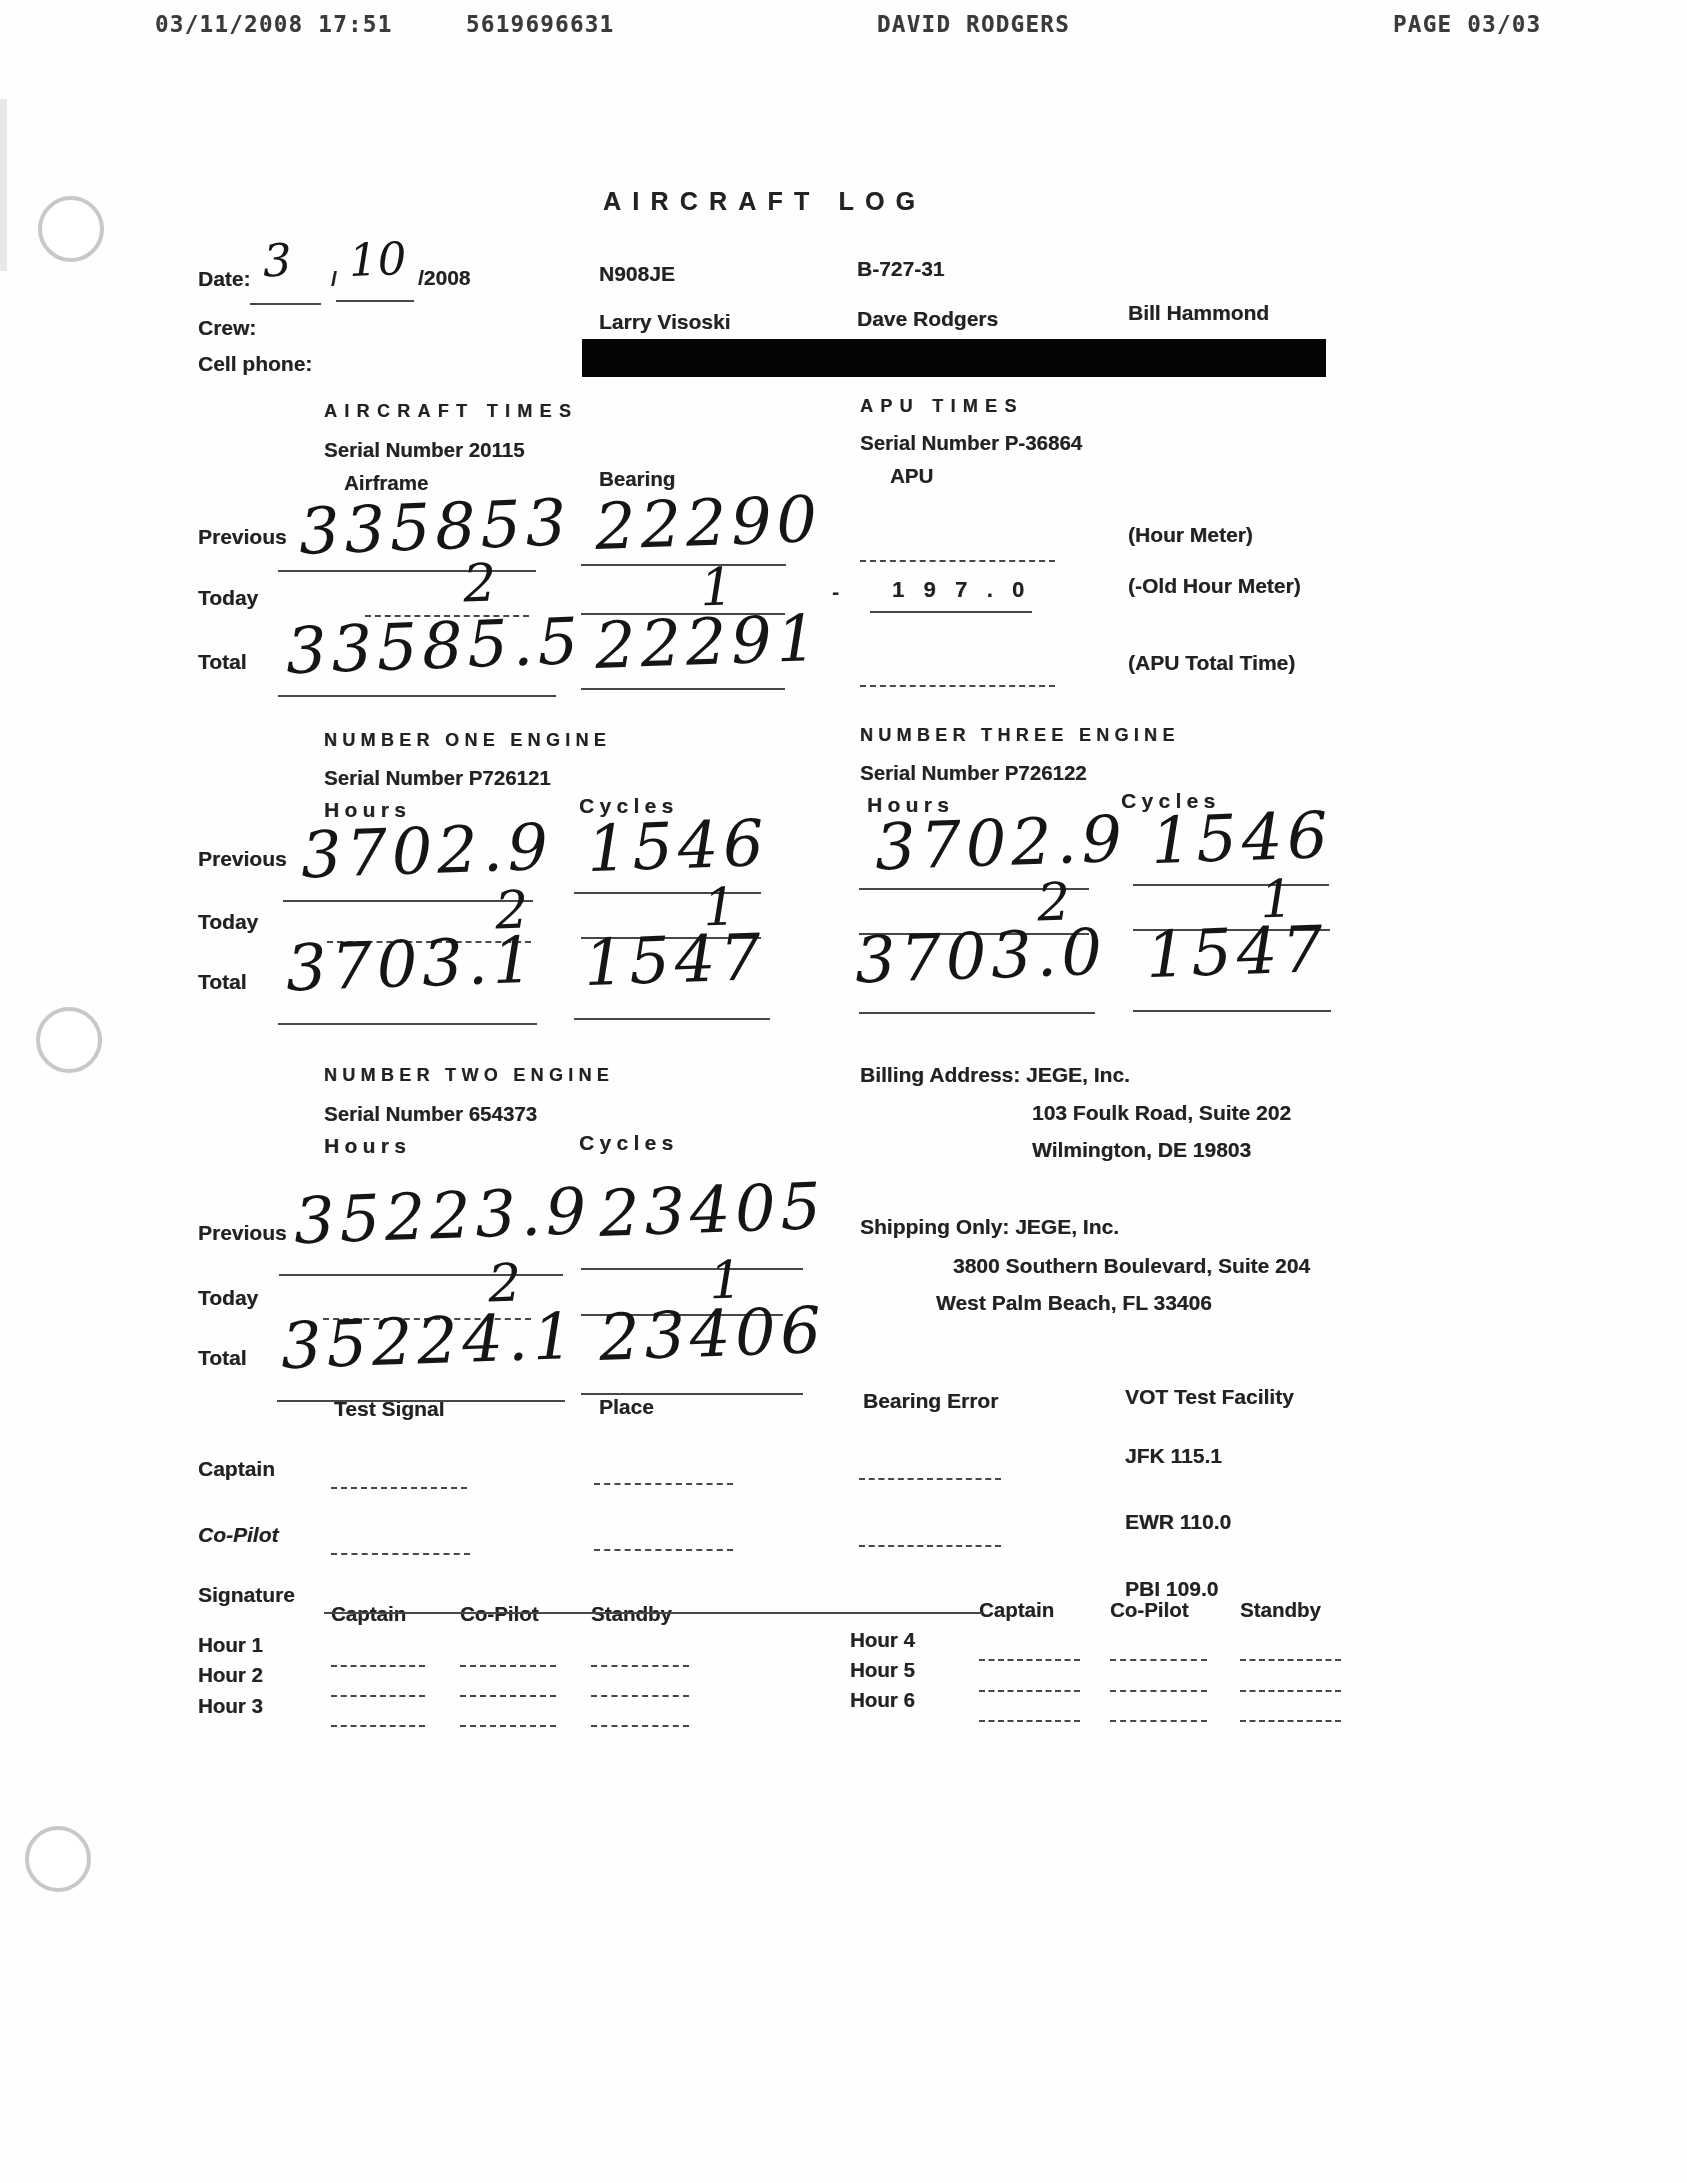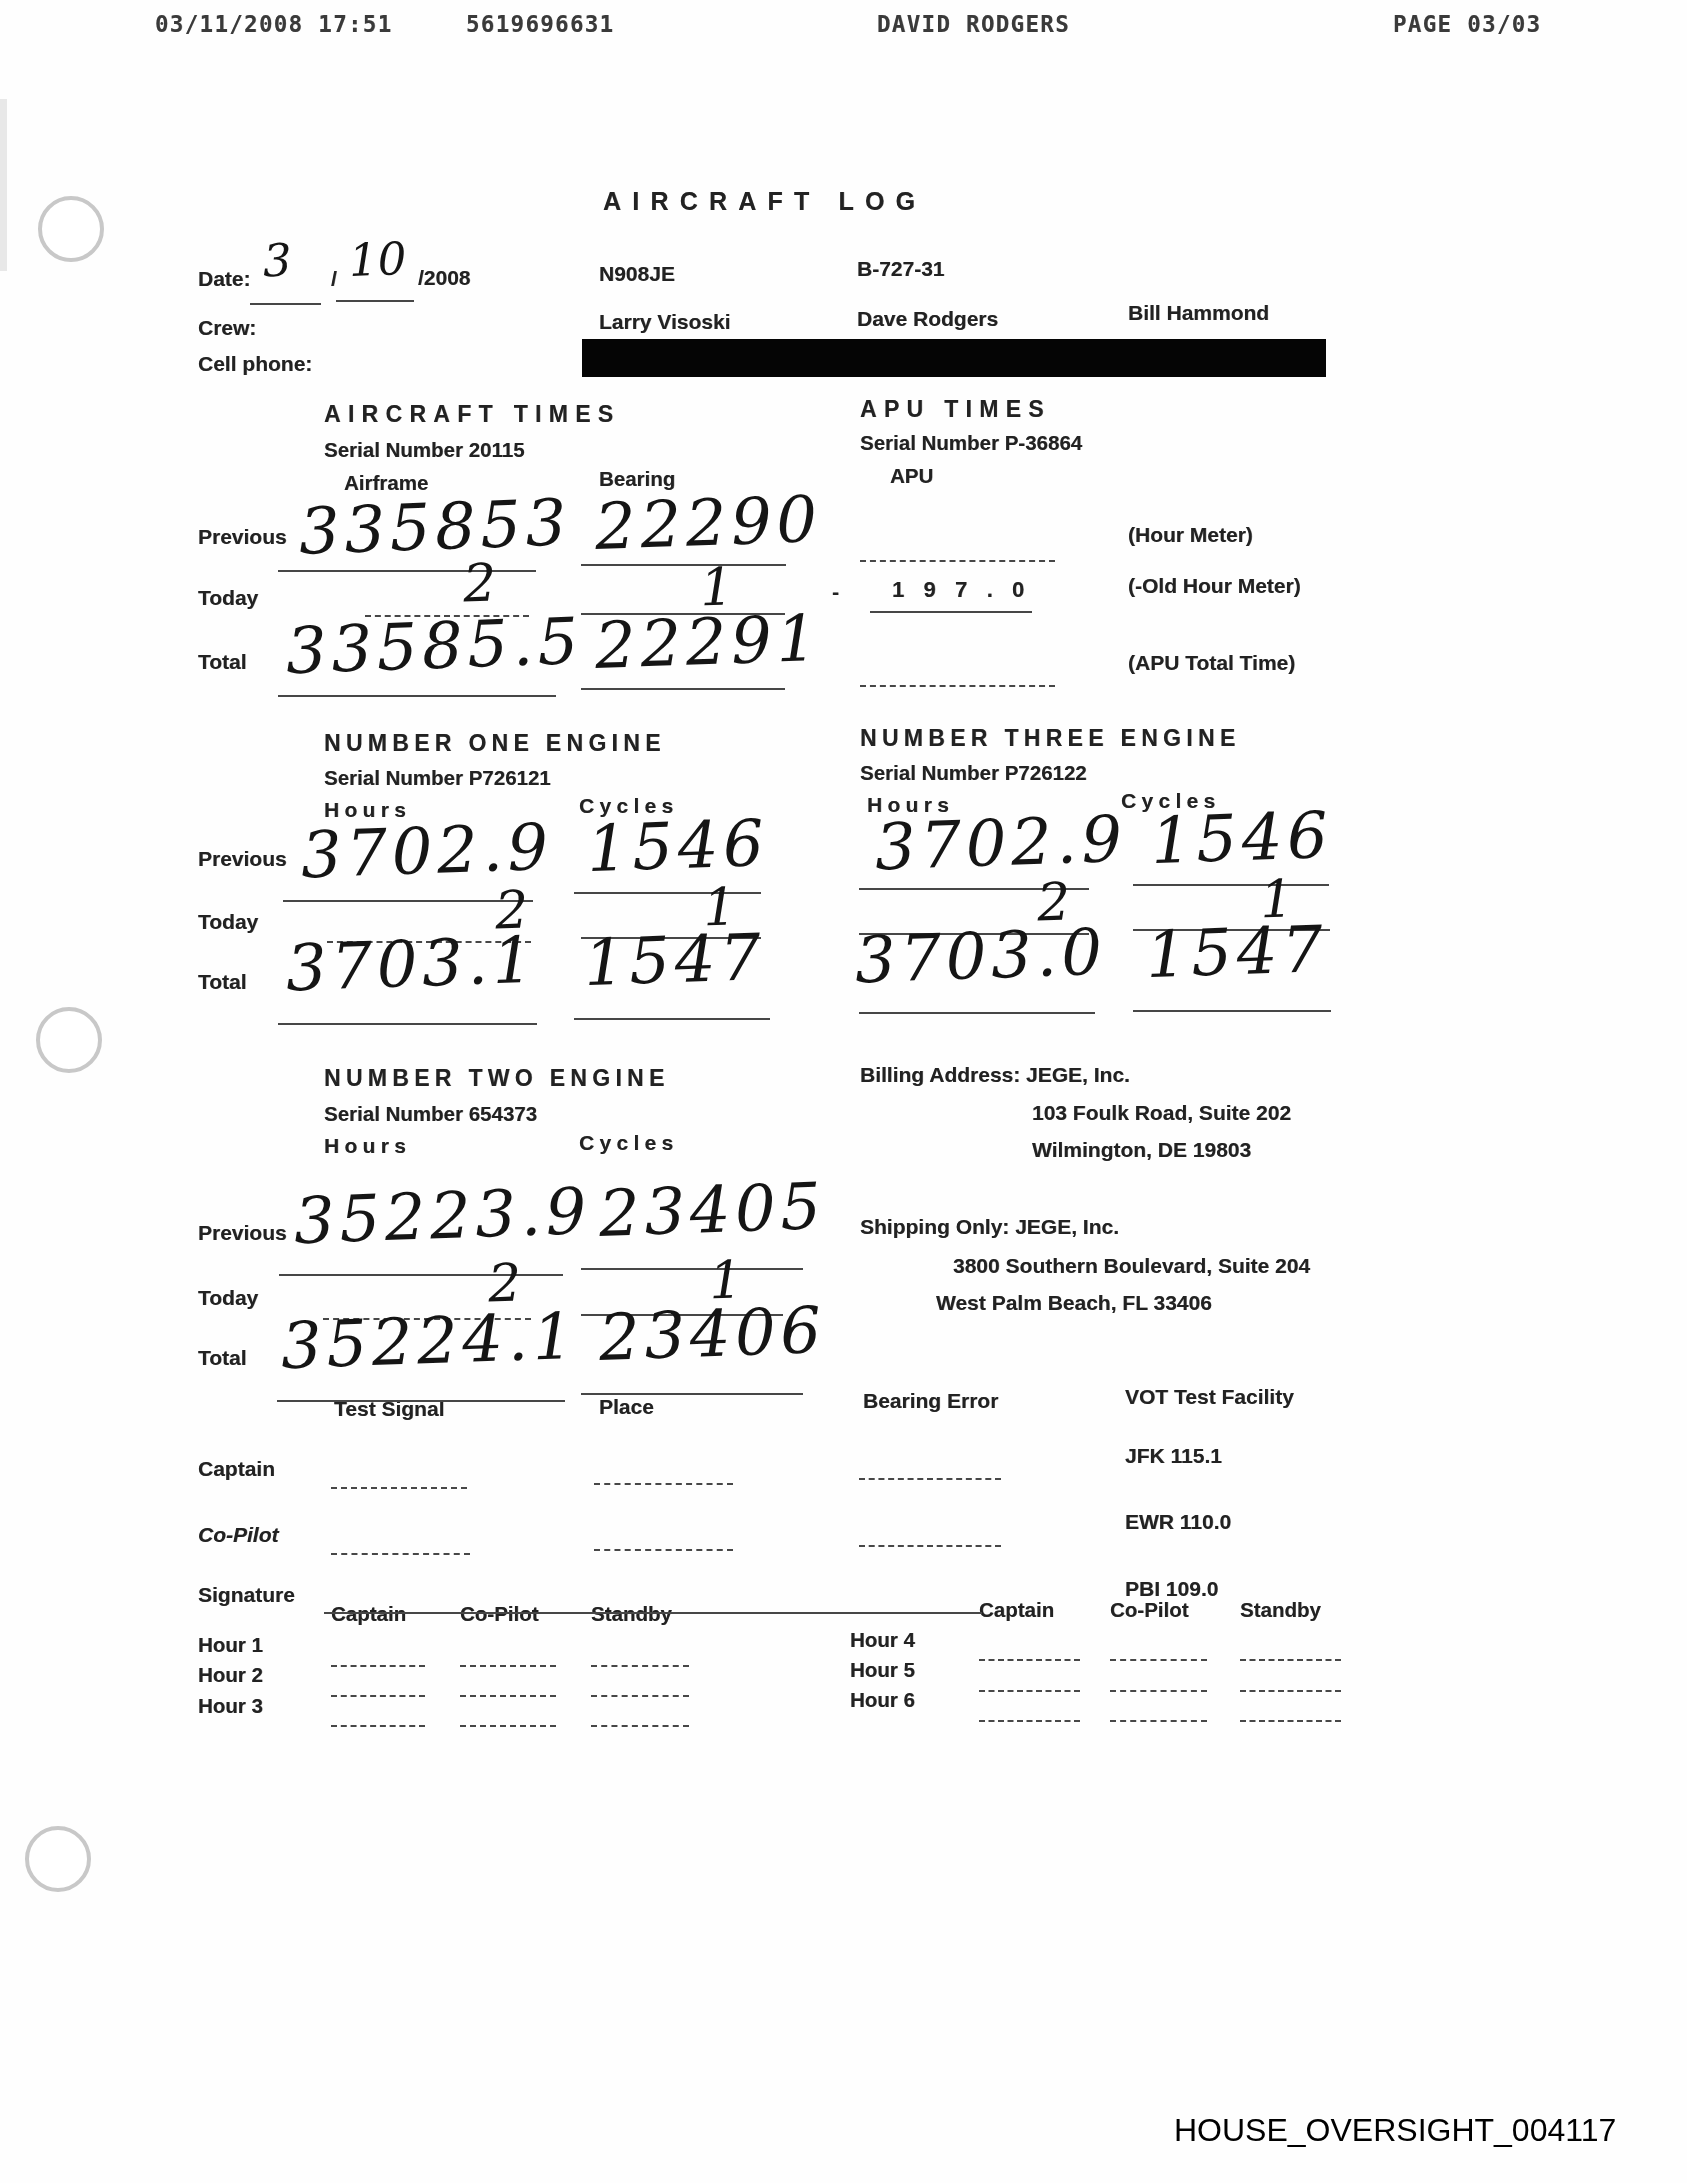--- a/index.html
+++ b/index.html
@@ -5,21 +5,21 @@
   html,body{margin:0;padding:0;background:#ffffff;}
   .page{position:relative;width:1687px;height:2183px;background:#fefefe;overflow:hidden;
         font-family:"Liberation Sans",sans-serif;}
   .abs{position:absolute;white-space:nowrap;}
   
   .t{font-family:"Liberation Sans",sans-serif;font-weight:bold;color:#222;
      text-shadow:0.4px 0.4px 0.3px rgba(60,60,60,.55);}
   .fax{font-family:"DejaVu Sans Mono",monospace;font-weight:bold;color:#3a3a3a;
        font-size:22.5px;letter-spacing:1.3px;text-shadow:0.3px 0.3px 0 rgba(90,90,90,.5);}
   .title-sp{font-size:25px;letter-spacing:11.2px;}
-  .sec-h{font-size:23px;letter-spacing:7.3px;}
+  .sec-h{font-size:18px;letter-spacing:7.3px;}
   .col-h{font-size:21px;letter-spacing:5.3px;}
   .body32{font-size:21px;}
   .body31{font-size:20.5px;}
   
   .hw{font-family:"DejaVu Serif",serif;font-style:italic;color:#151515;line-height:1;
       transform:rotate(-2deg);z-index:3;}
   .hw-lg{font-size:64px;letter-spacing:4.6px;}
   .hw-md{font-size:52px;}
   .hw-date{font-size:45px;}
   
@@ -218,16 +218,15 @@
   <div class="abs t body31" style="left:850px;top:1658px;">Hour 5</div>
   <div class="ln ln-dot" style="left:979px;top:1690px;width:101px;"></div>
   <div class="ln ln-dot" style="left:1110px;top:1690px;width:97px;"></div>
   <div class="ln ln-dot" style="left:1240px;top:1690px;width:101px;"></div>
 
   <div class="abs t body31" style="left:850px;top:1688px;">Hour 6</div>
   <div class="ln ln-dot" style="left:979px;top:1720px;width:101px;"></div>
   <div class="ln ln-dot" style="left:1110px;top:1720px;width:97px;"></div>
   <div class="ln ln-dot" style="left:1240px;top:1720px;width:101px;"></div>
 
-  <div class="abs" style="left:1174px;top:2112px;font-family:'Liberation Sans',sans-serif;font-size:32px;color:#000;">HOUSE_OVERSIGHT_004117</div>
 
 </div>
 
 
 </body></html>

